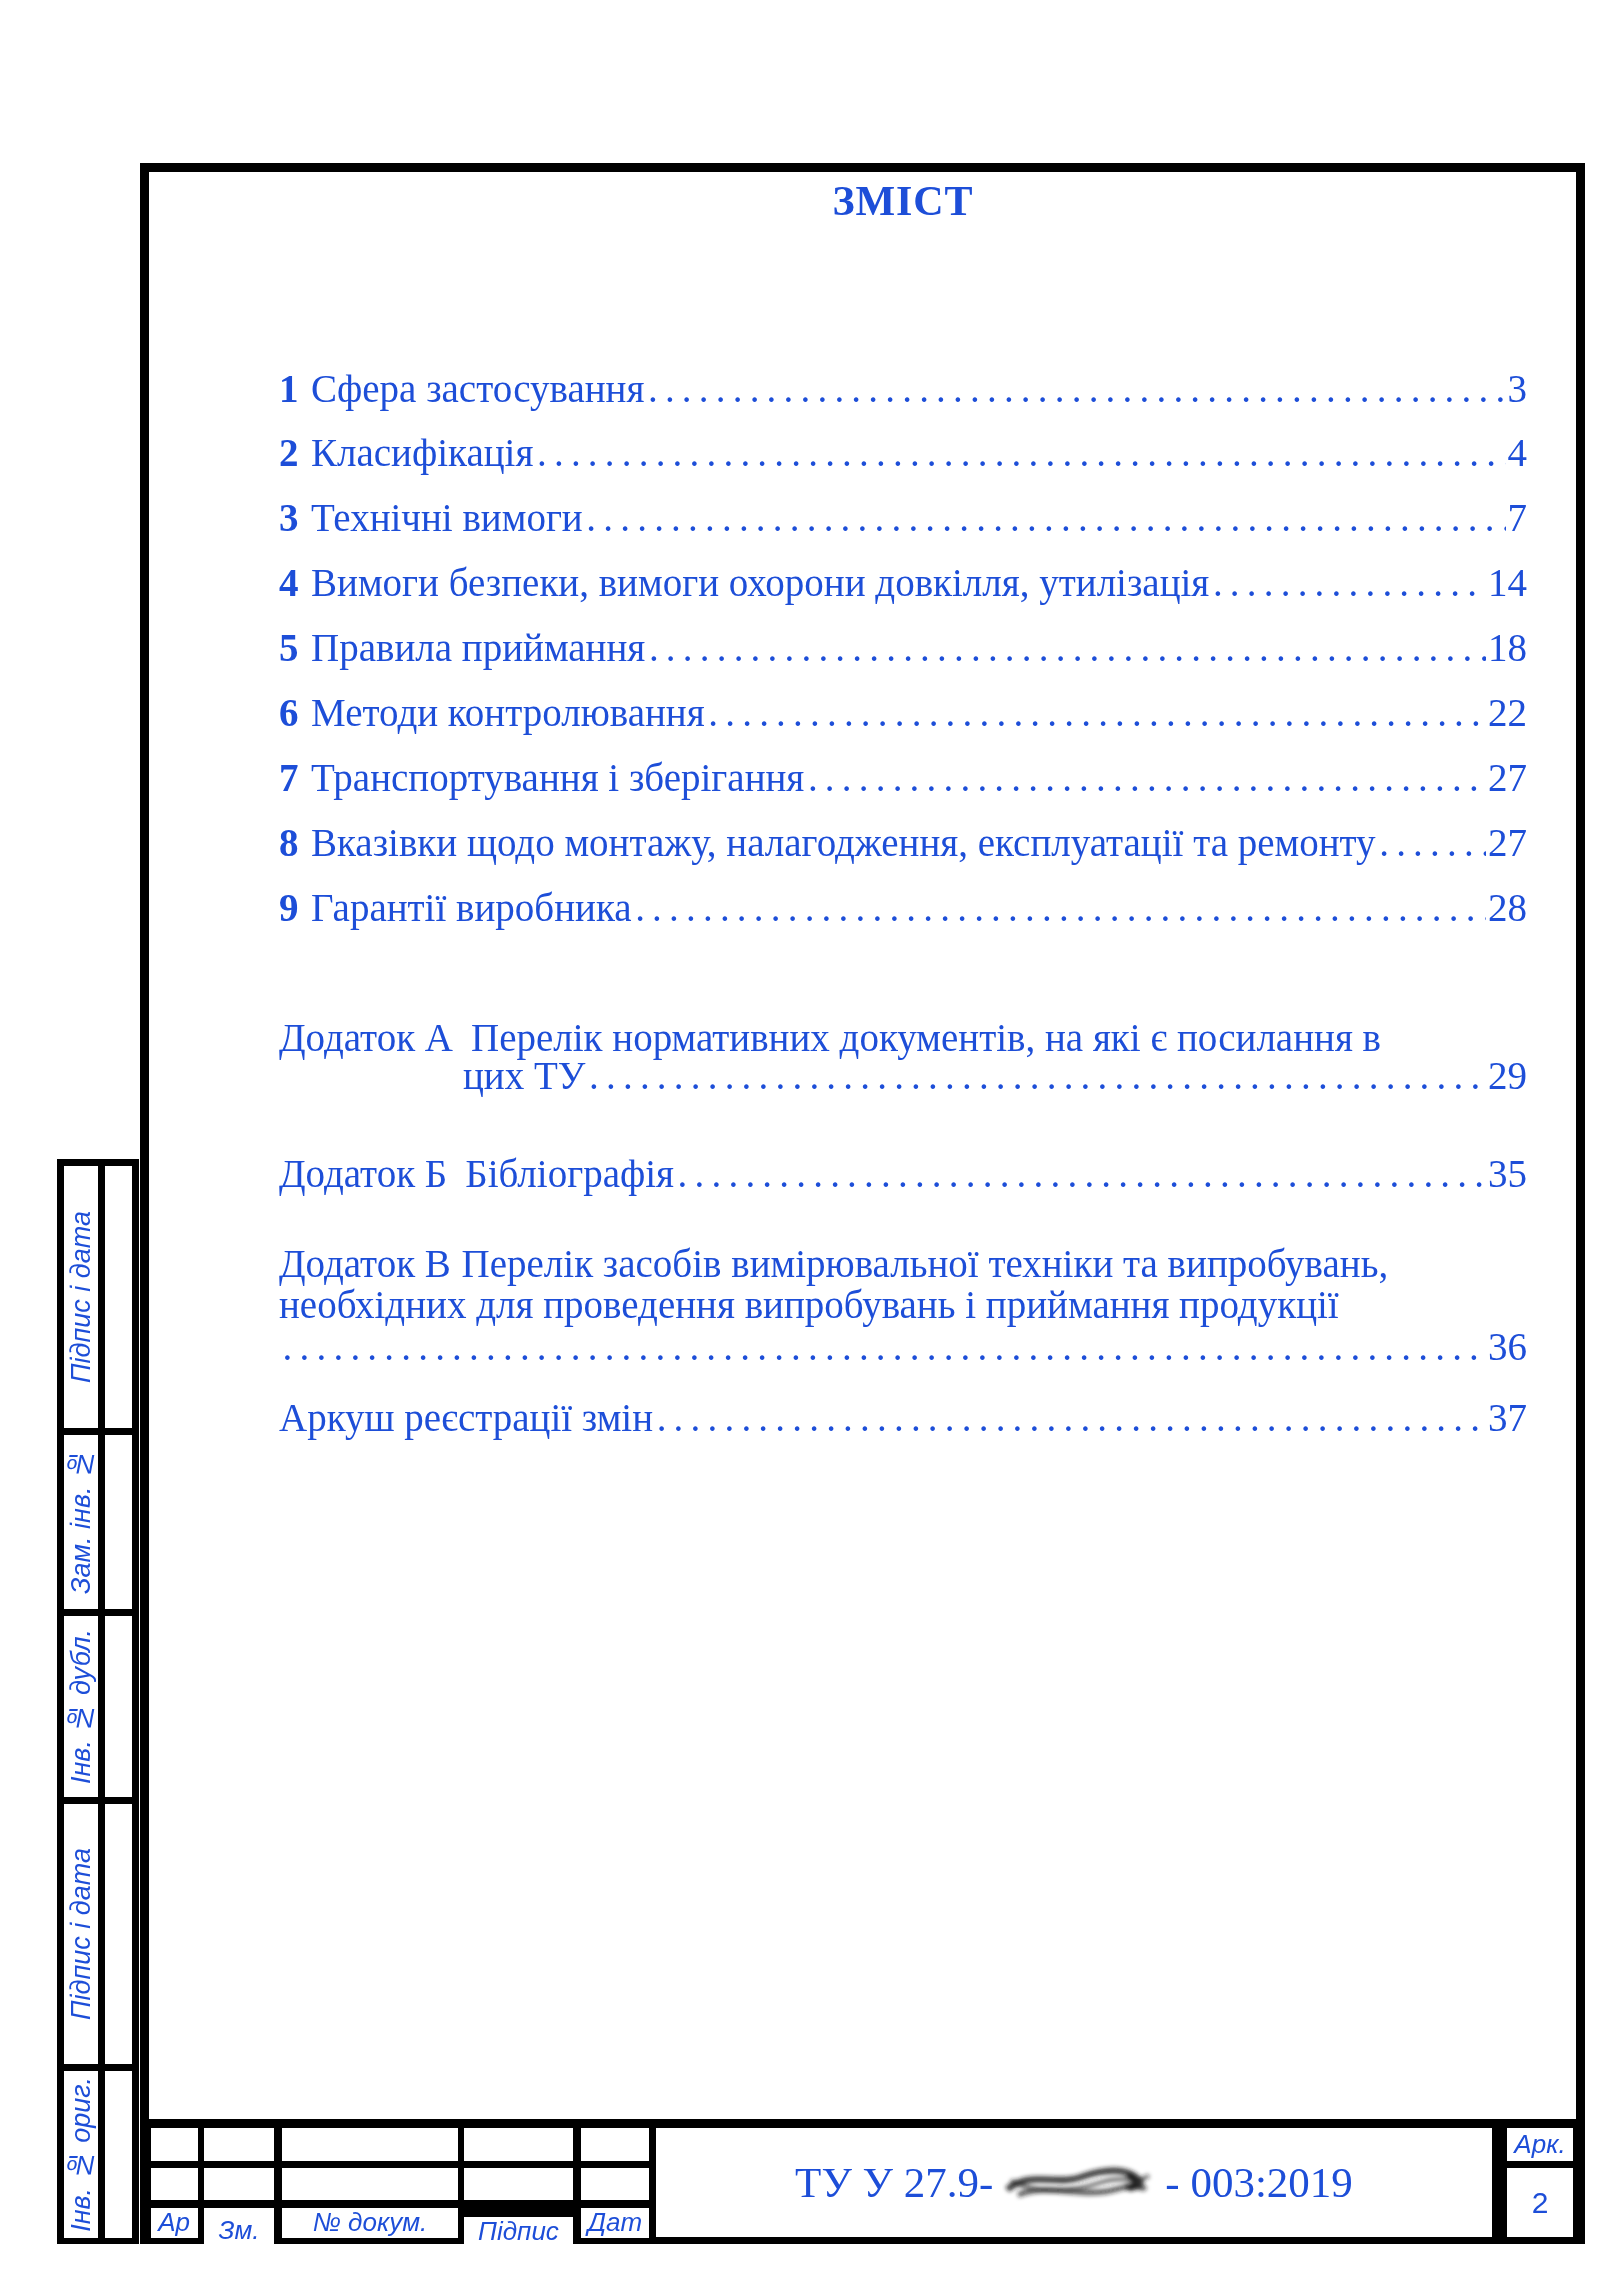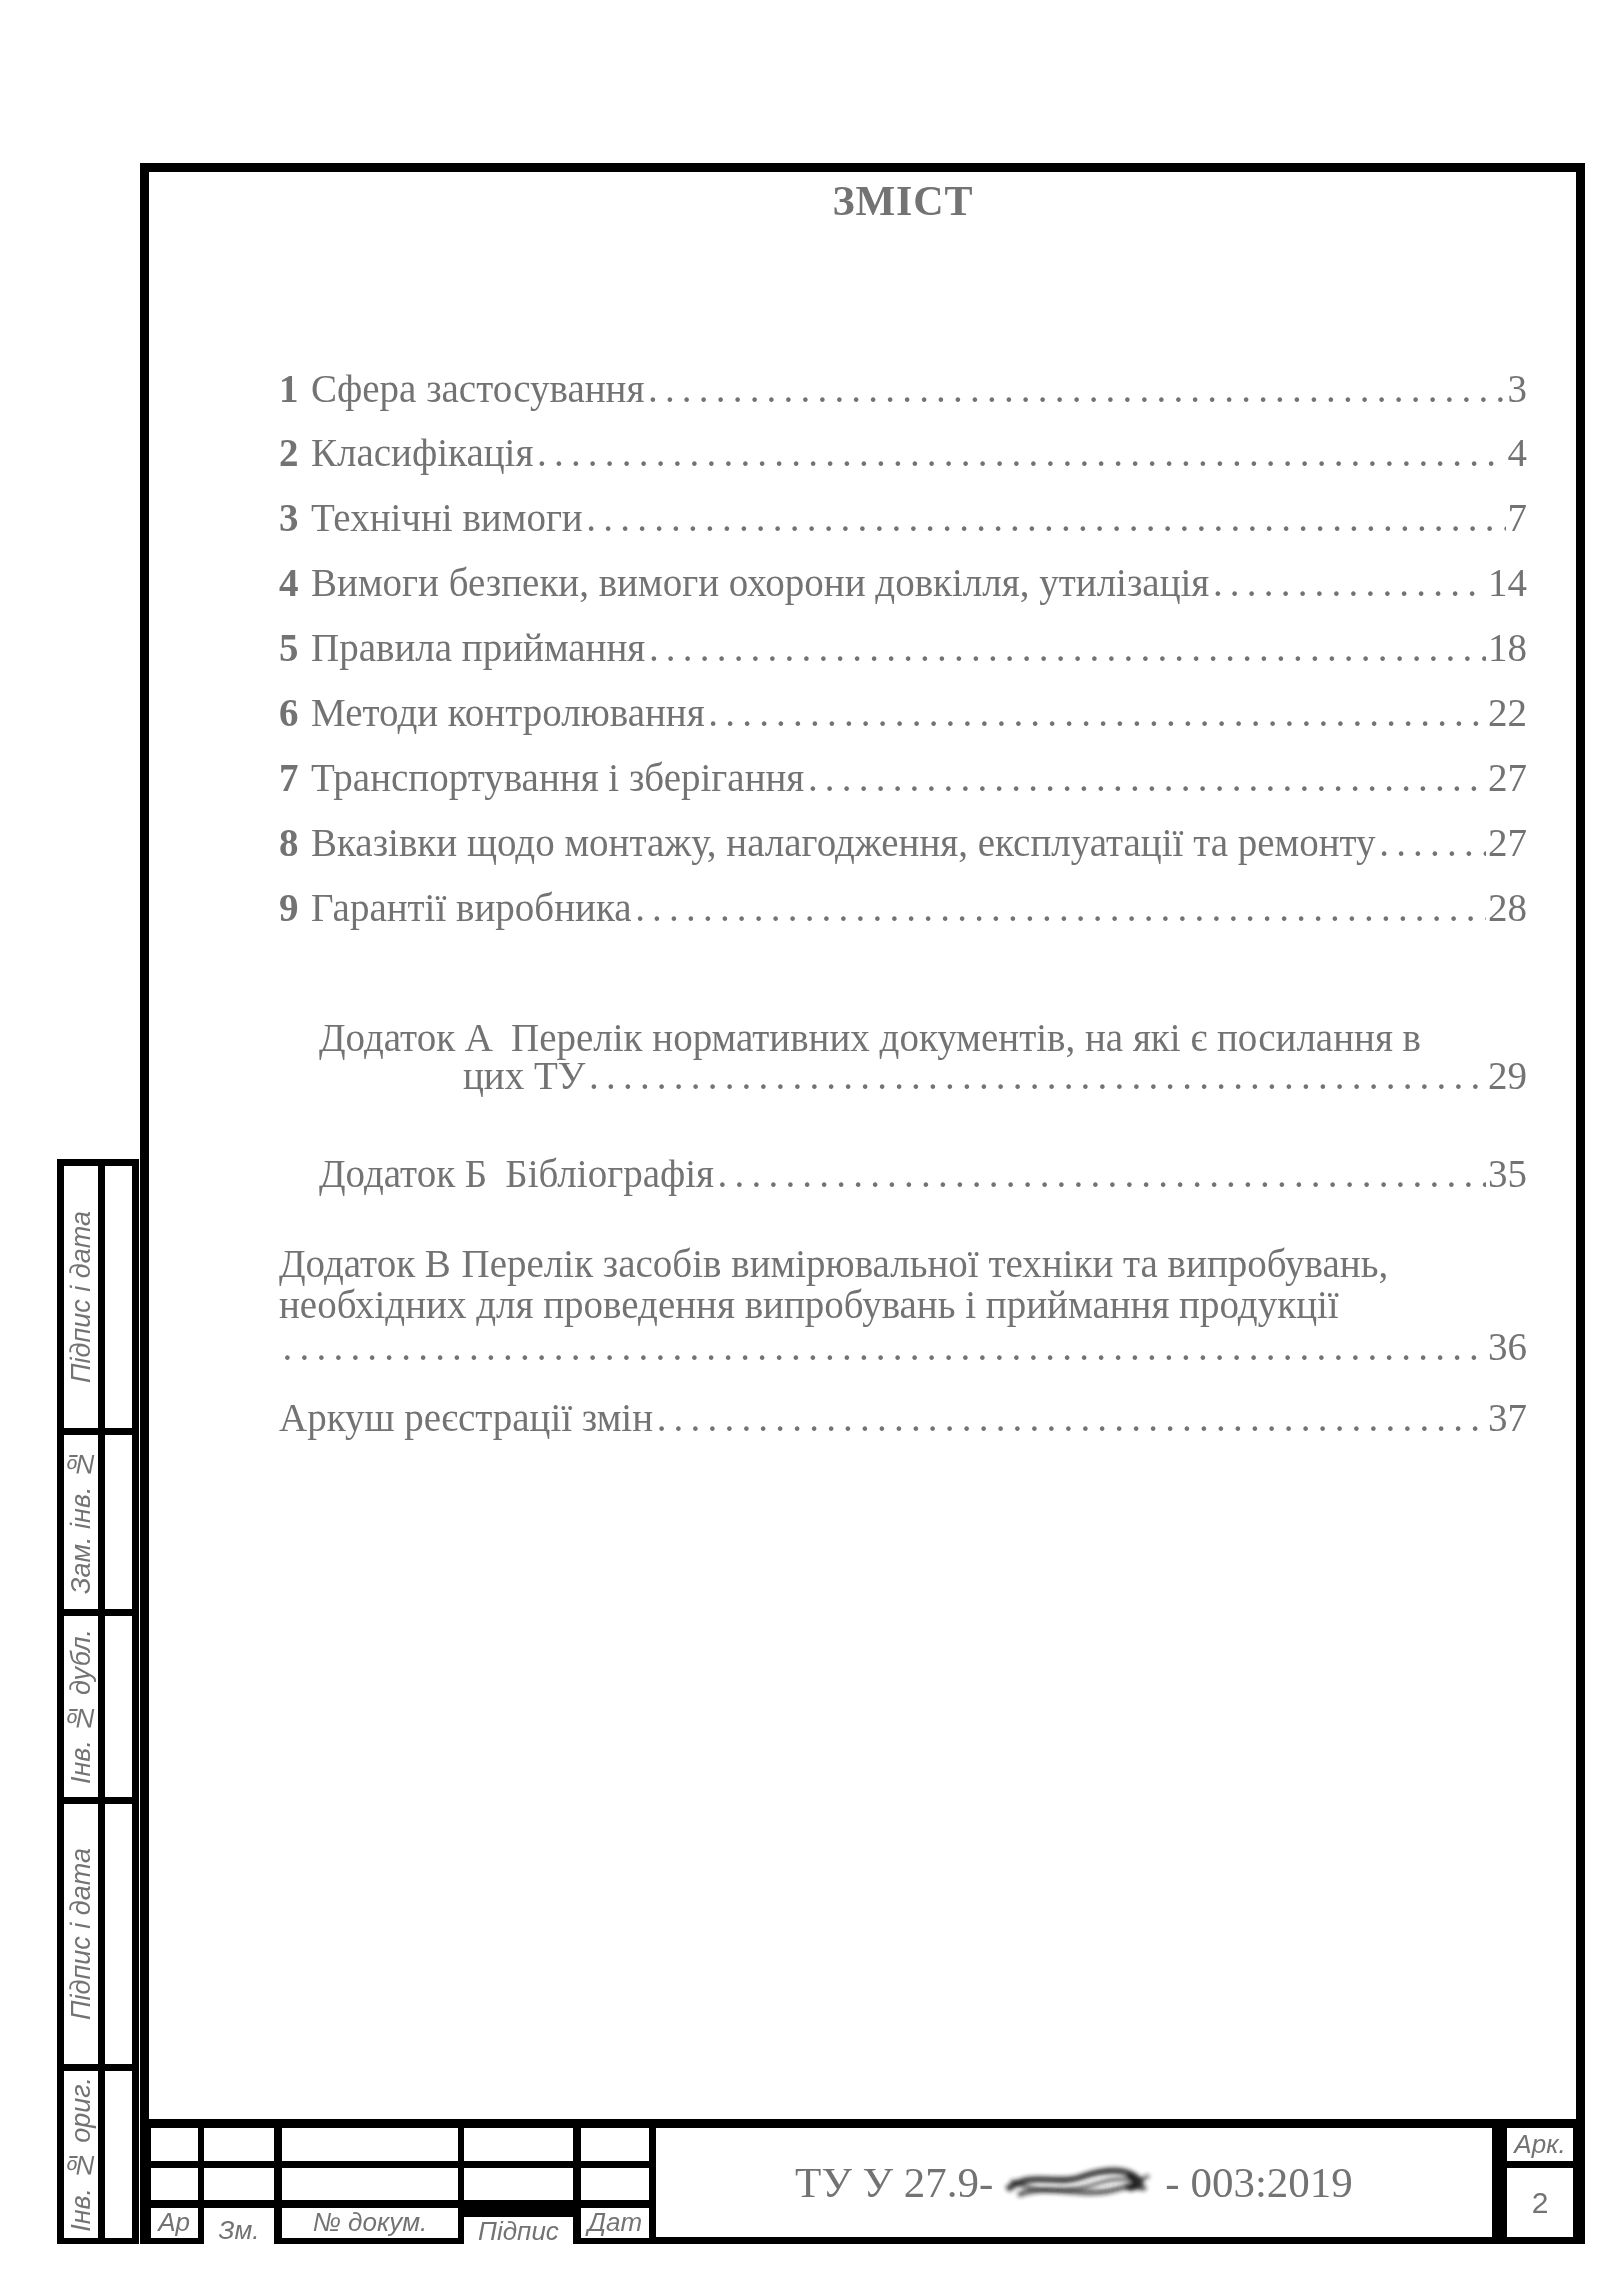--- a/index.html
+++ b/index.html
@@ -1,21 +1,21 @@
 <!DOCTYPE html>
 <html style="font-size:14.3px"><head>
 <meta charset="utf-8">
 <style>
   html,body{margin:0;padding:0;background:#e8e8e8;}
   .page{
     position:relative;
     width:1620px;height:2293px;
     background:#ffffff;
     font-family:"Liberation Serif", serif;
-    color:#737373;
+    color:#1d4ed8;
     overflow:hidden;
   }
   
   .frame{
     position:absolute;left:140px;top:163px;
     width:1445px;height:2081px;
     border:9px solid #000;
     box-sizing:border-box;
   }
   
@@ -26,21 +26,21 @@
     letter-spacing:0.9px;
   }
   
   .row{
     position:absolute;left:279px;width:1248px;
     display:flex;align-items:baseline;
     font-size:39px;line-height:1.25;
     white-space:nowrap;
   }
   .row .num{font-weight:bold;margin-right:12.5px;}
-  .row .lbl{margin-right:18px;margin-left:40px;}
+  .row .lbl{margin-right:18px;}
   .row .lbl-tight{margin-right:10.7px;}
   .leader{
     flex:1 1 auto;overflow:hidden;white-space:nowrap;
     letter-spacing:7.2px;padding-left:3.6px;
     min-width:0;
   }
   .pg{margin-left:1.8px;}
   .indent-a{padding-left:184px;box-sizing:border-box;}
   
   .sidebar{

